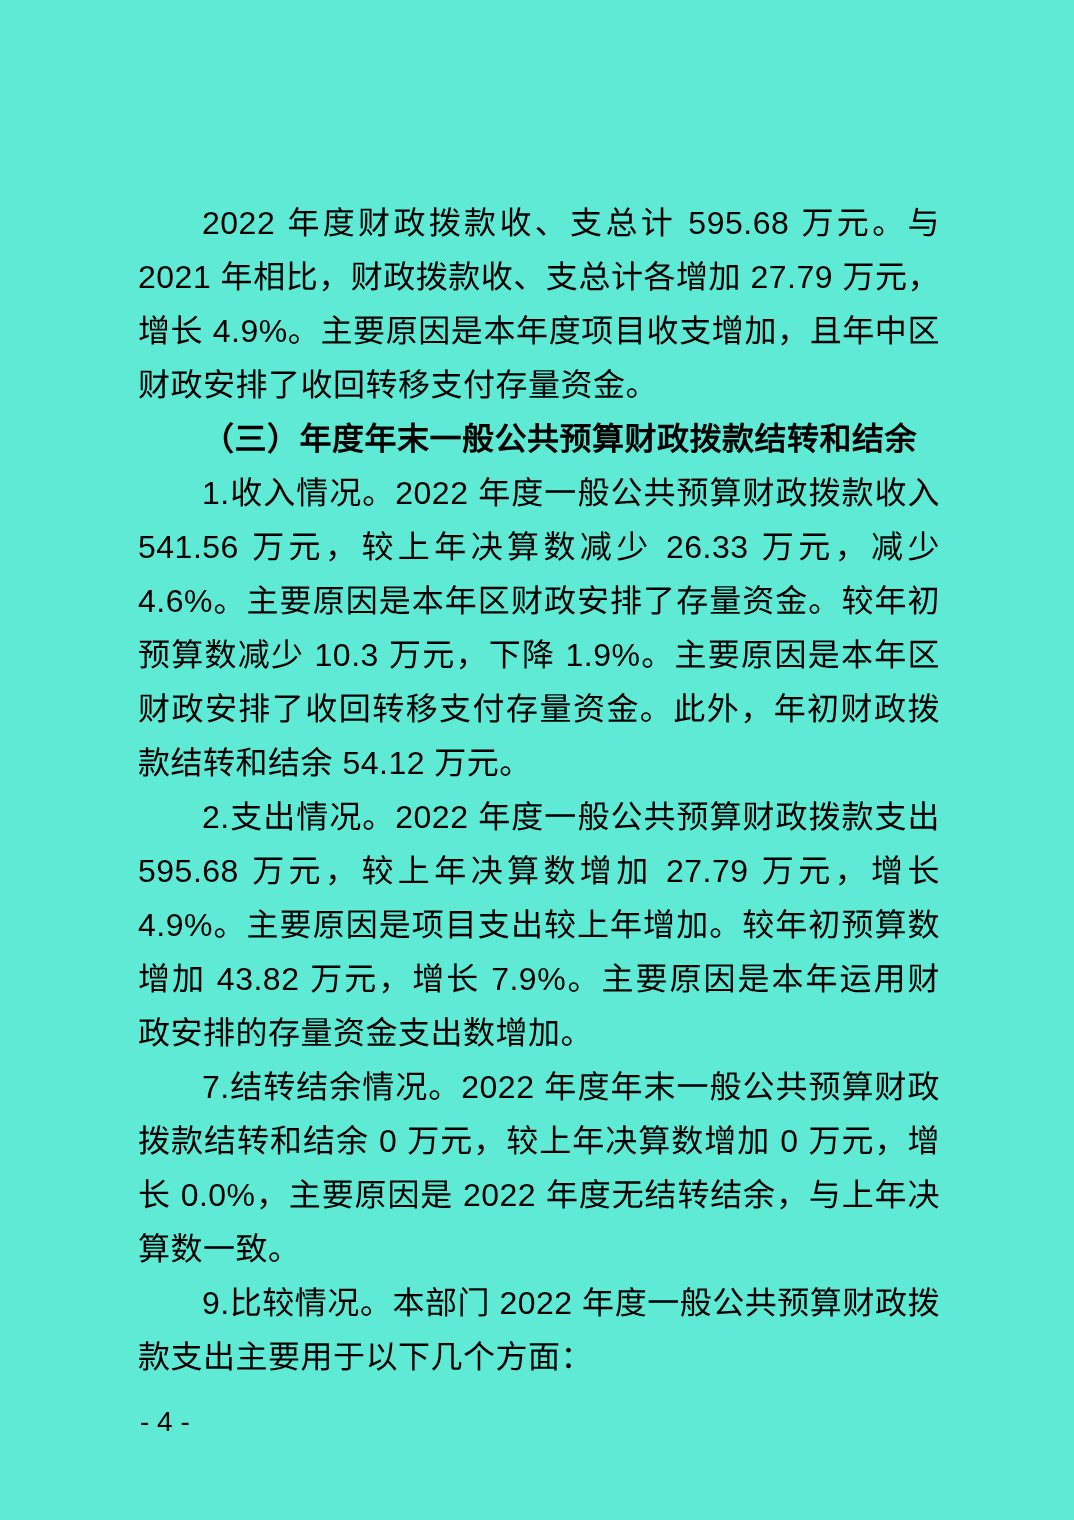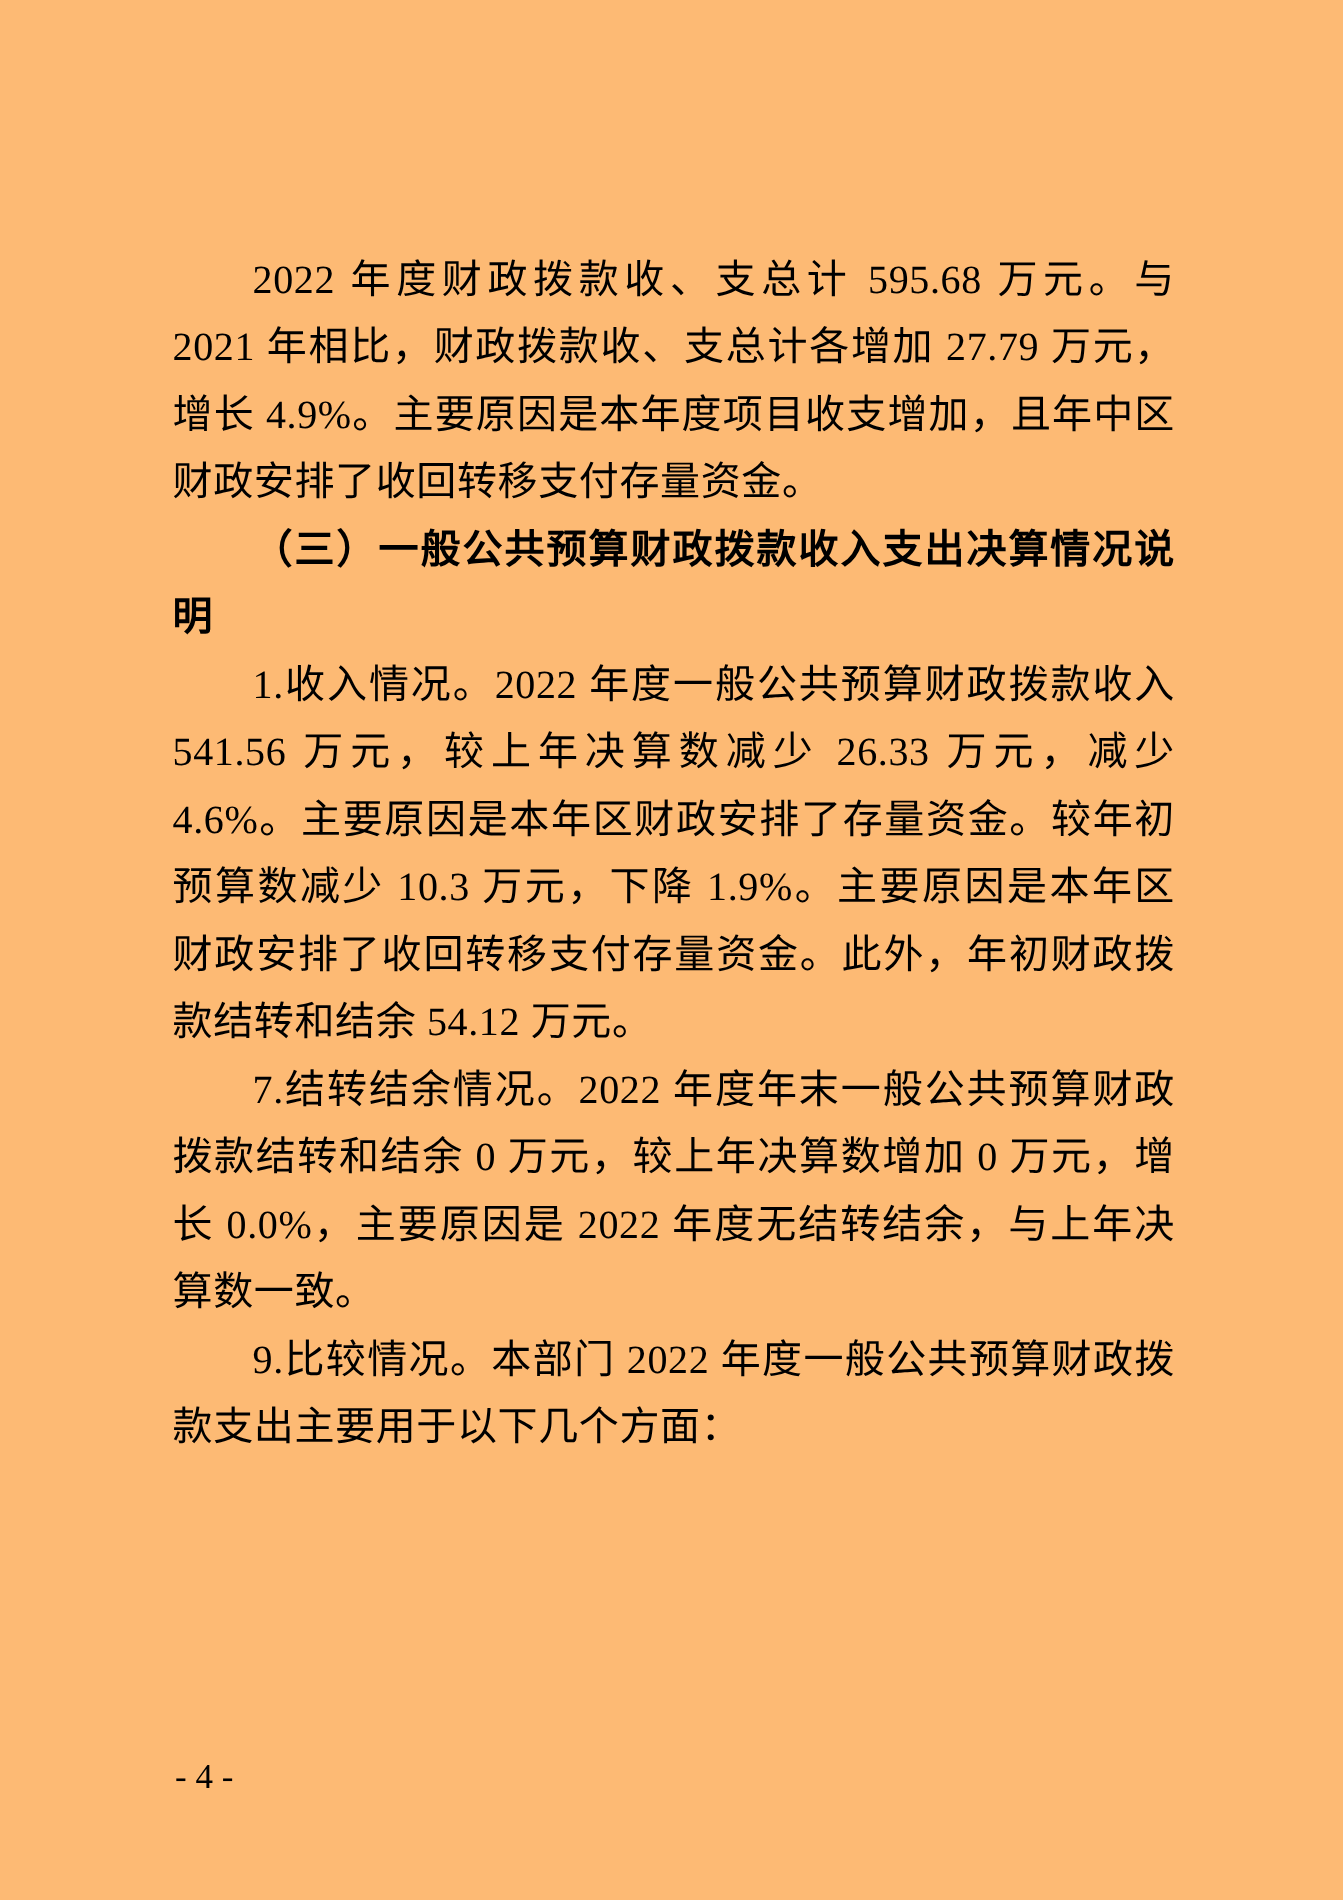--- a/index.html
+++ b/index.html
@@ -4,23 +4,23 @@
 <style>
   html, body {
     margin: 0;
     padding: 0;
     background: #ffffff;
   }
   .page {
     position: relative;
     width: 1074px;
     height: 1520px;
-    background: #fdba74;
+    background: #5eead4;
     color: #000000;
-    font-family: Liberation Serif, serif;
+    font-family: Liberation Sans, sans-serif;
     overflow: hidden;
   }
   .content {
     position: absolute;
     left: 138px;
     top: 196px;
     width: 802px;
   }
   .body-para, .section-heading {
     margin: 0;
@@ -45,21 +45,22 @@
     line-height: 36px;
     color: #000000;
   }
 </style>
 </head>
 <body>
 
 <div class="page">
   <div class="content">
     <p class="body-para">2022 年度财政拨款收、支总计 595.68 万元。与 2021 年相比，财政拨款收、支总计各增加 27.79 万元，增长 4.9%。主要原因是本年度项目收支增加，且年中区财政安排了收回转移支付存量资金。</p>
-    <h2 class="section-heading">（三）一般公共预算财政拨款收入支出决算情况说明</h2>
+    <h2 class="section-heading">（三）年度年末一般公共预算财政拨款结转和结余</h2>
     <p class="body-para">1.收入情况。2022 年度一般公共预算财政拨款收入 541.56 万元，较上年决算数减少 26.33 万元，减少 4.6%。主要原因是本年区财政安排了存量资金。较年初预算数减少 10.3 万元，下降 1.9%。主要原因是本年区财政安排了收回转移支付存量资金。此外，年初财政拨款结转和结余 54.12 万元。</p>
+    <p class="body-para">2.支出情况。2022 年度一般公共预算财政拨款支出 595.68 万元，较上年决算数增加 27.79 万元，增长 4.9%。主要原因是项目支出较上年增加。较年初预算数增加 43.82 万元，增长 7.9%。主要原因是本年运用财政安排的存量资金支出数增加。</p>
     <p class="body-para">7.结转结余情况。2022 年度年末一般公共预算财政拨款结转和结余 0 万元，较上年决算数增加 0 万元，增长 0.0%，主要原因是 2022 年度无结转结余，与上年决算数一致。</p>
     <p class="body-para">9.比较情况。本部门 2022 年度一般公共预算财政拨款支出主要用于以下几个方面：</p>
   </div>
   <div class="footer">
     <span>- 4 -</span>
   </div>
 </div>
 
 </body></html>

